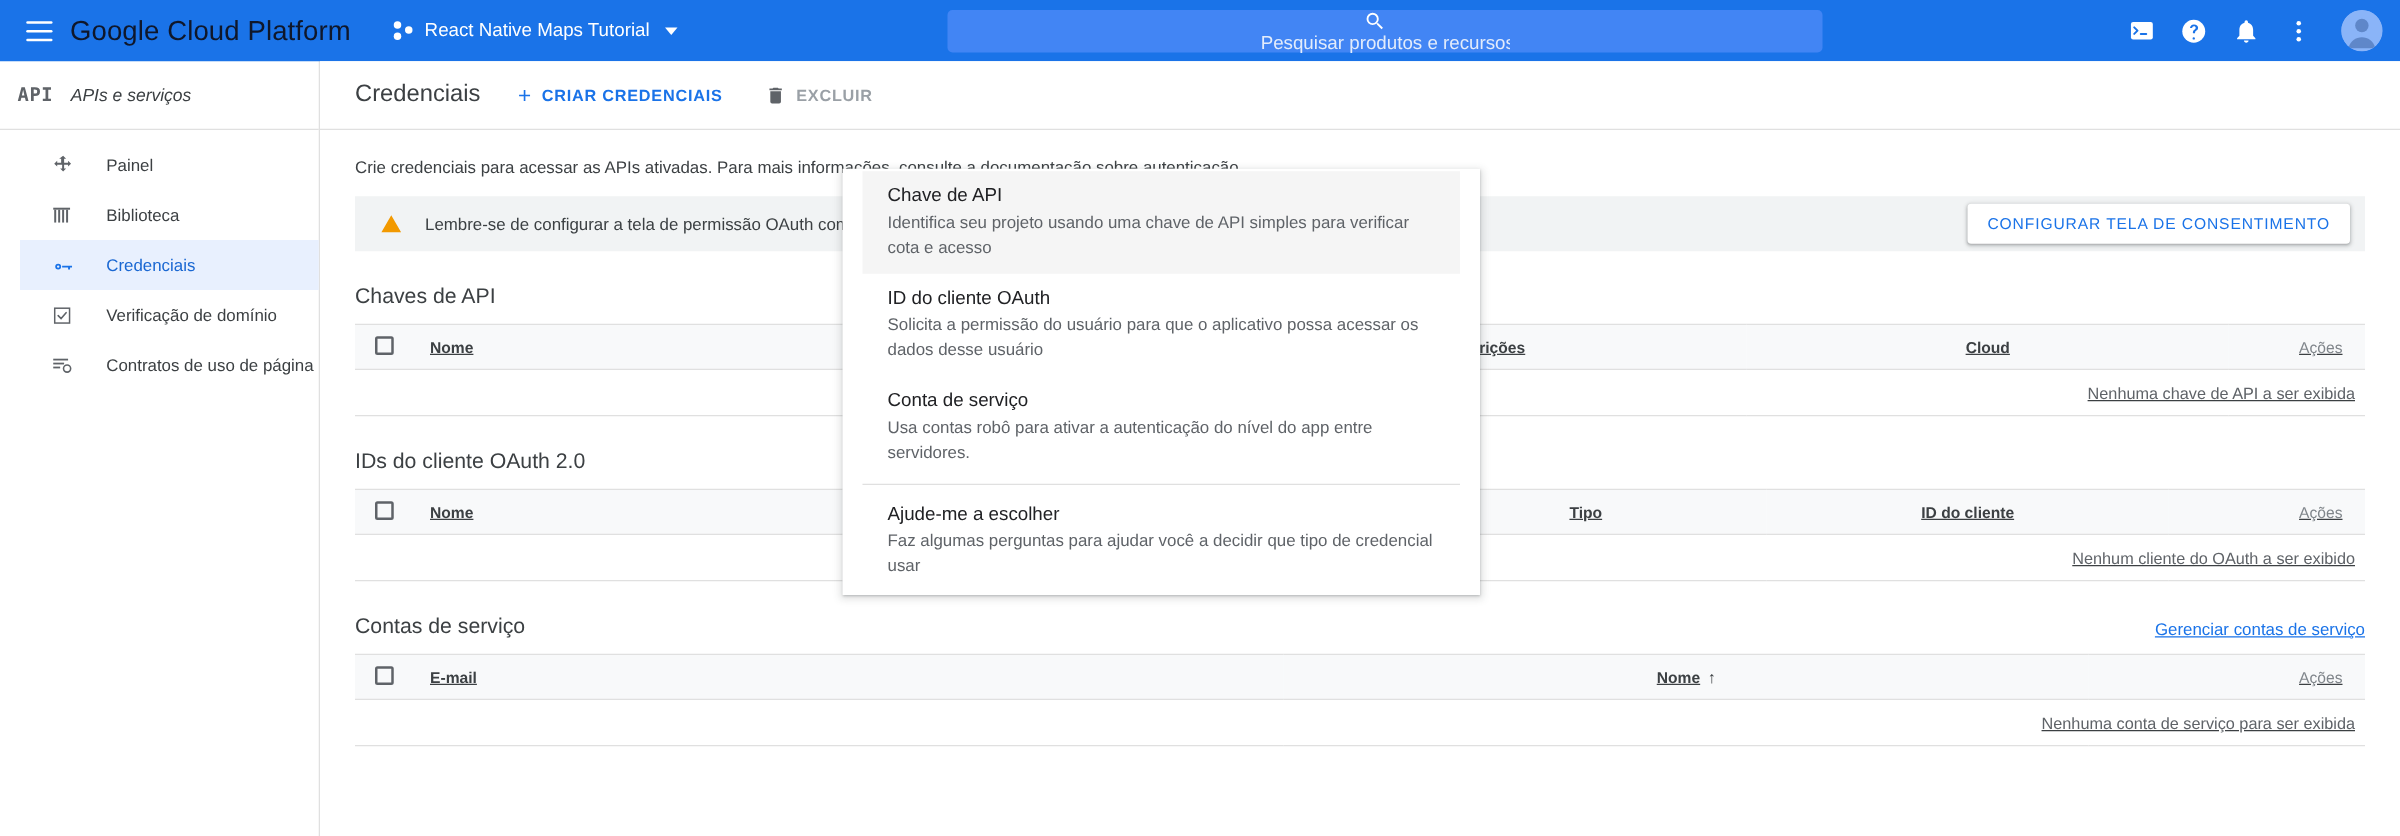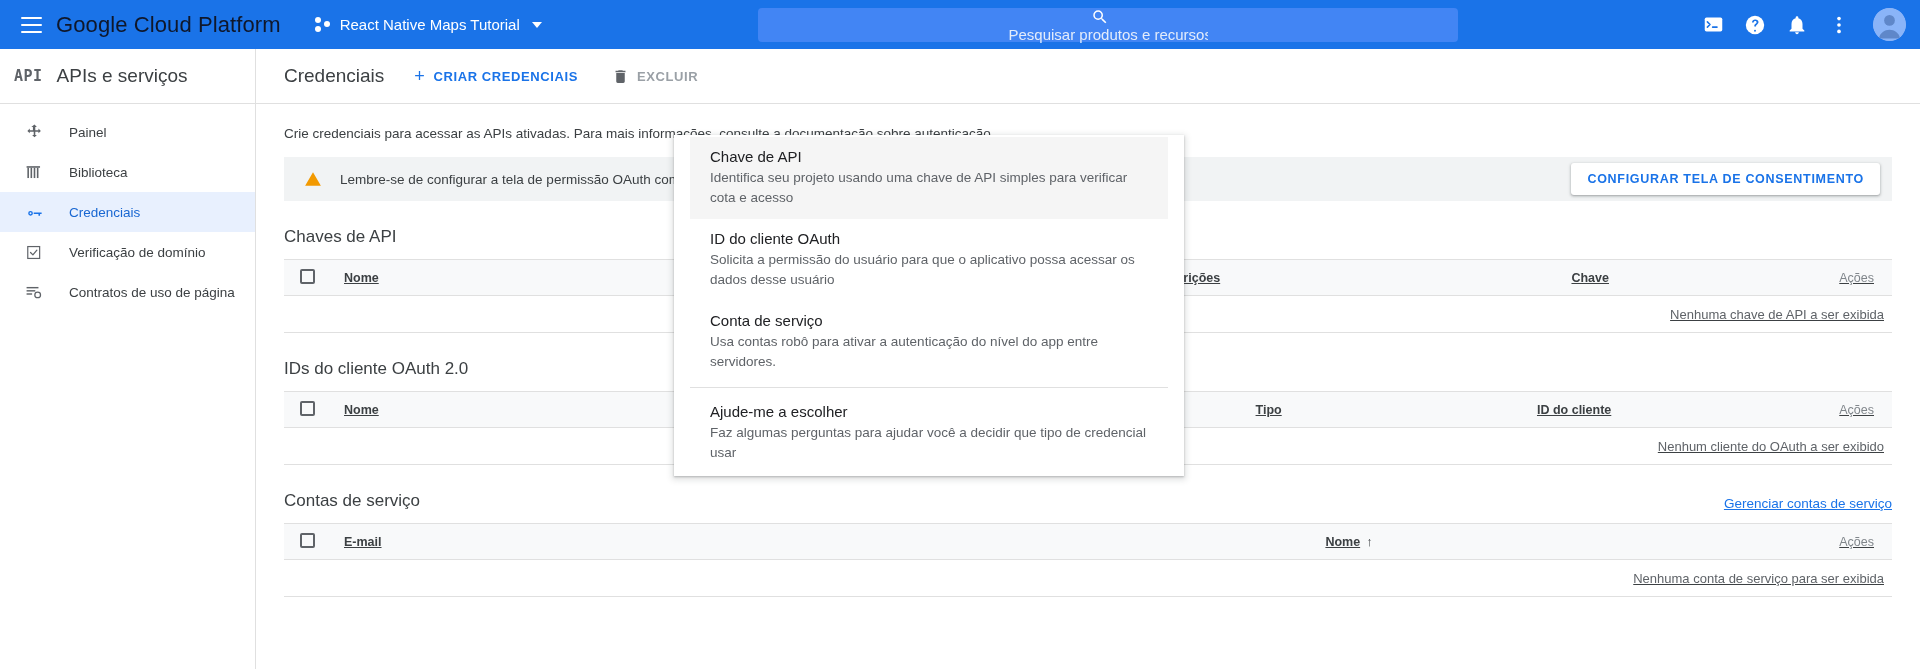--- a/index.html
+++ b/index.html
@@ -119,22 +119,22 @@
     display: flex; align-items: center;
     padding-left: 14px;
     border-bottom: 1px solid #e0e0e0;
     gap: 14px;
   }
   .api-logo {
     font-family: "DejaVu Sans Mono", monospace;
     font-size: 15px; font-weight: 700;
     color: #5f6368; letter-spacing: 0.5px;
   }
-  .side-title { font-size: 19px; color: #3c4043; }
-  .side-list { padding-top: 8px; }
+  .side-title { font-size: 14px; color: #3c4043; font-style: italic; }
+  .side-list { padding-top: 8px; padding-left: 16px; }
   .side-item {
     height: 40px;
     display: flex; align-items: center;
     padding-left: 24px;
     gap: 25px;
     font-size: 13.5px;
     color: #3c4043;
     cursor: pointer;
     border-radius: 0;
   }
@@ -182,21 +182,21 @@
     gap: 18px;
     position: relative;
   }
   .warn-icon { width: 18px; height: 18px; flex: 0 0 auto; }
   .alert-text { font-size: 13.5px; color: #3c4043; flex: 1; }
   .consent-btn {
     background: #fff;
     color: #1a73e8;
     border: none;
     font-family: "Liberation Sans", sans-serif;
-    font-size: 12.5px; font-weight: 700;
+    font-size: 12.5px; font-weight: 400;
     letter-spacing: 0.7px;
     padding: 9px 16px;
     border-radius: 3px;
     box-shadow: 0 1px 2px rgba(60,64,67,.3), 0 1px 3px 1px rgba(60,64,67,.15);
     cursor: pointer;
     white-space: nowrap;
   }
 
   .section { margin-top: 26px; }
   .section-head {
@@ -432,21 +432,21 @@
               <col style="width:24%">
               <col>
             </colgroup>
           <thead>
             <tr>
               <th class="cbcol">
                 <span class="cb"></span>
               </th>
               <th>Nome</th>
               <th style="text-align:center">Restrições</th>
-              <th style="text-align:center">Chave</th>
+              <th style="text-align:center">Cloud</th>
               <th class="actions">Ações</th>
             </tr>
           </thead>
           <tbody>
             <tr>
               <td colspan="5" style="padding-left:16px">Nenhuma chave de API a ser exibida</td>
             </tr>
           </tbody>
         </table>
       </section>

